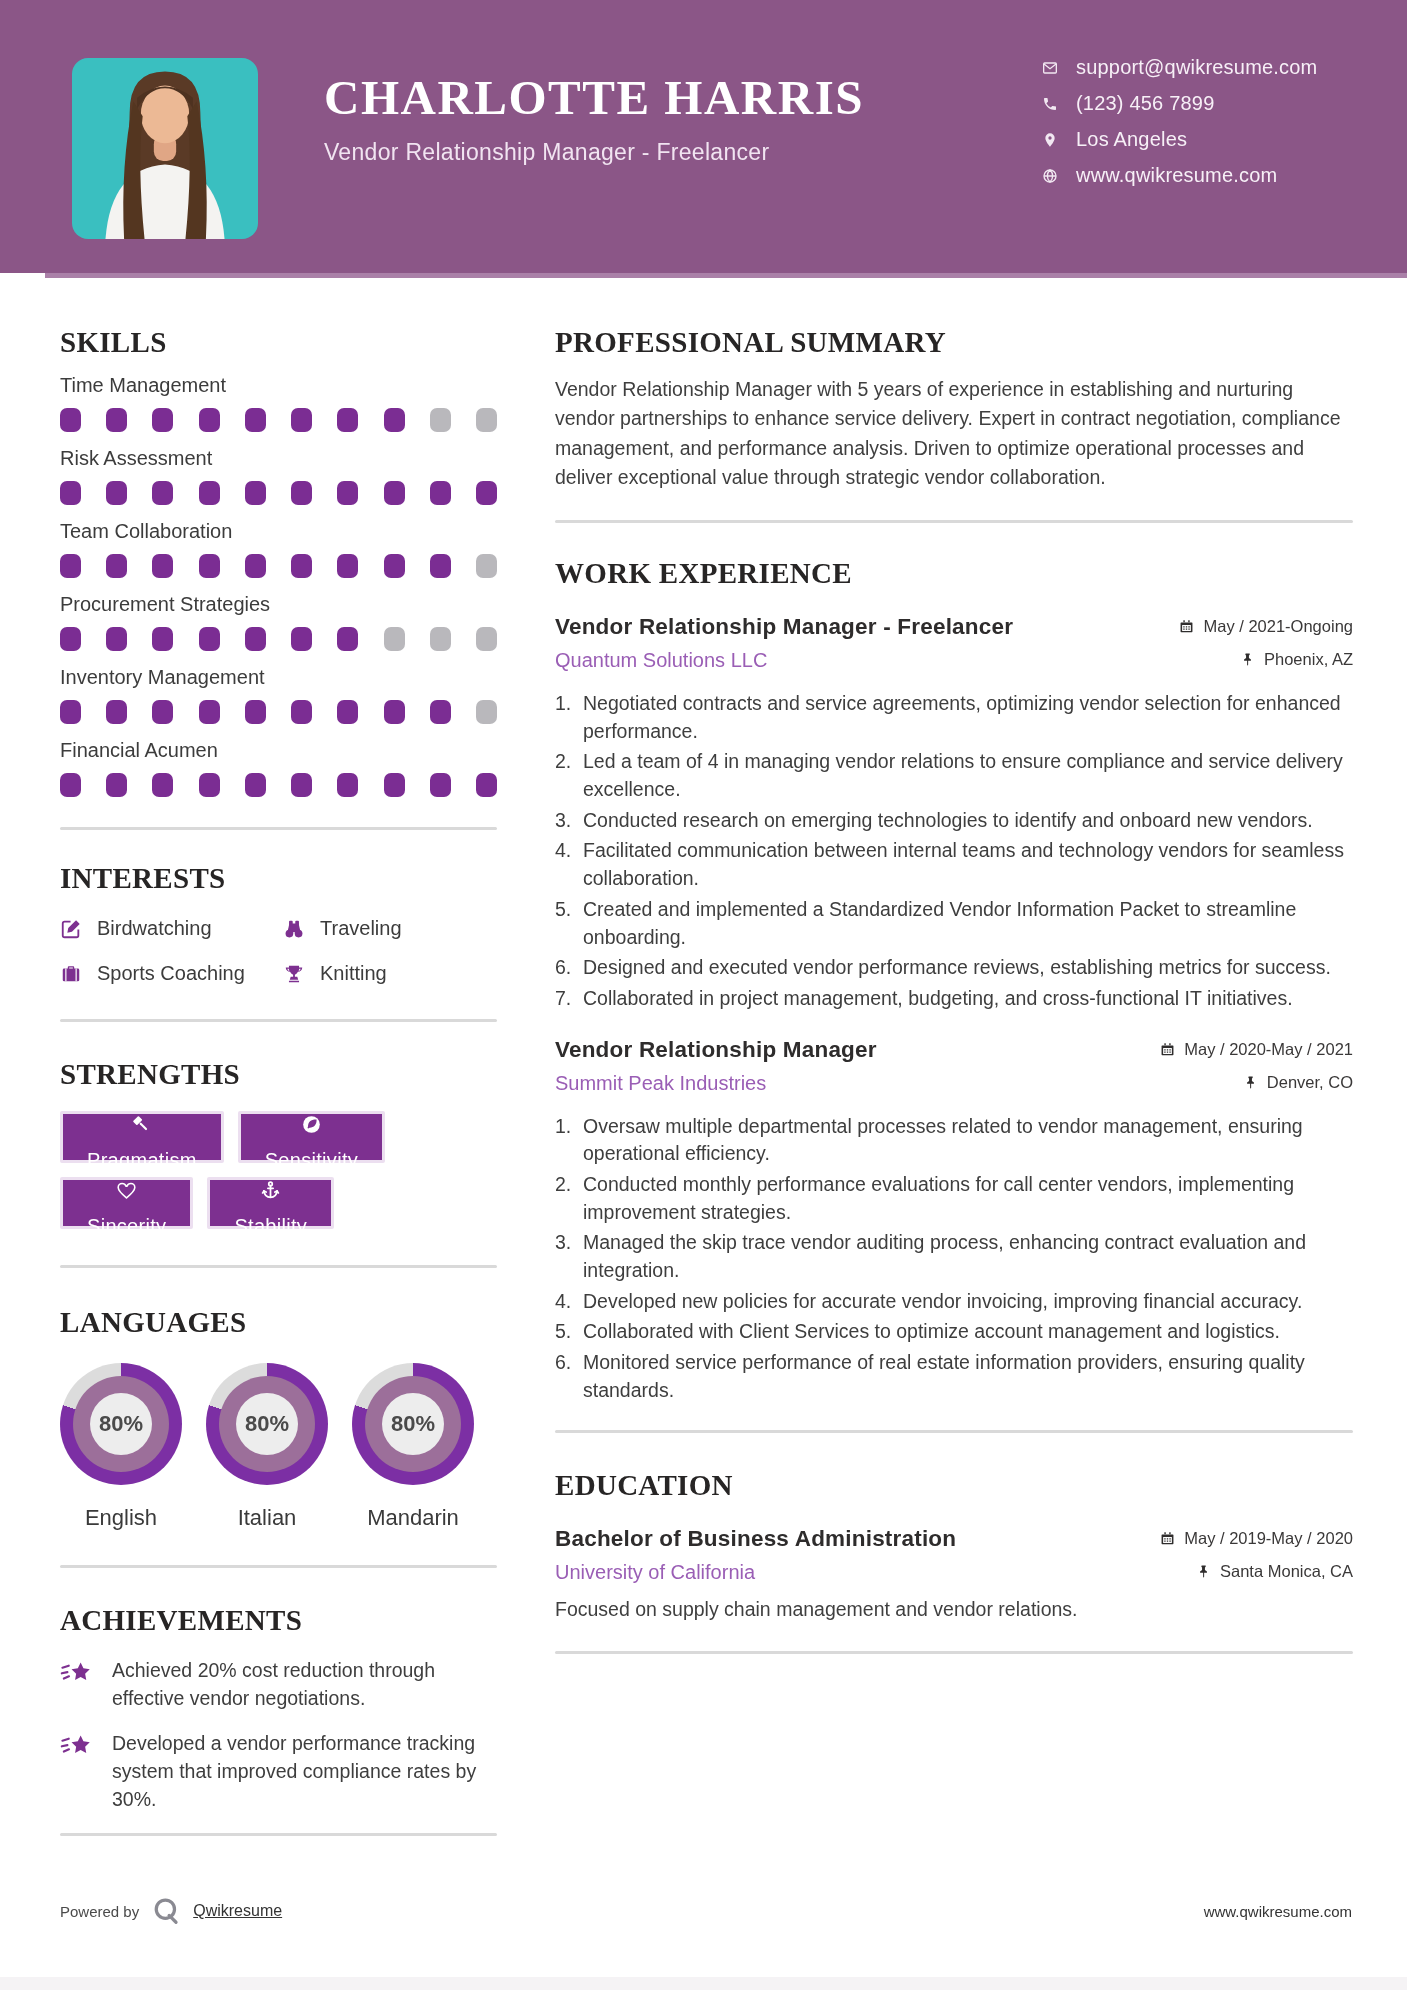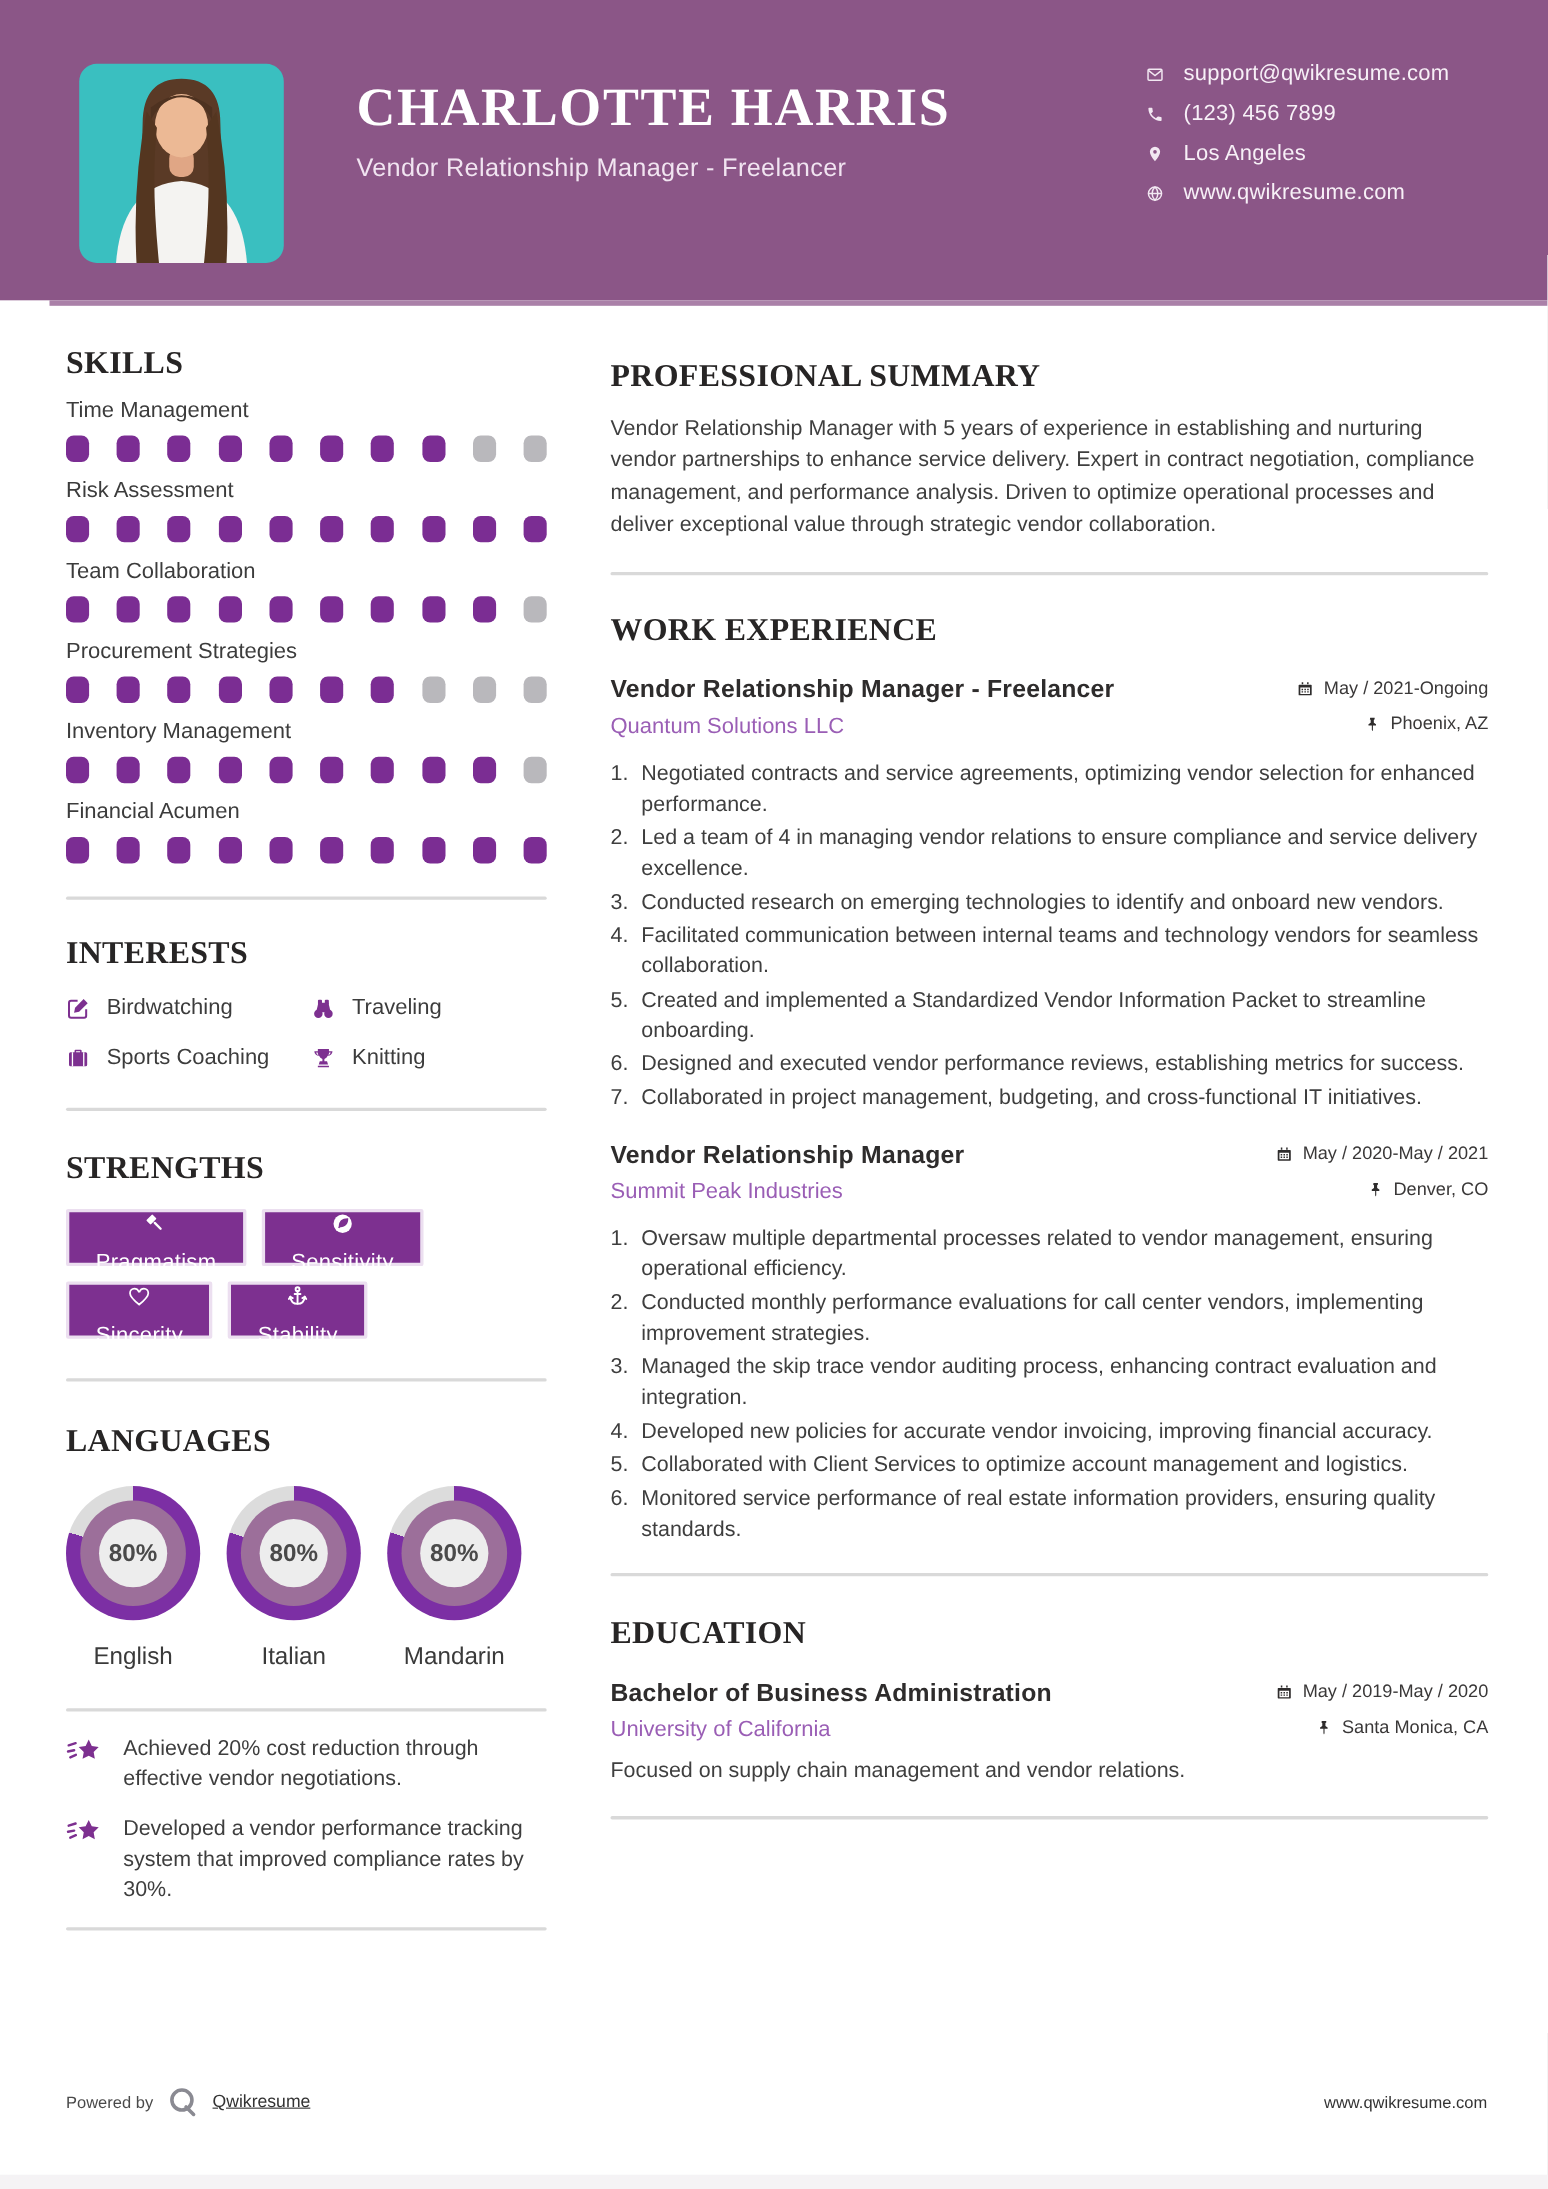--- a/index.html
+++ b/index.html
@@ -20,21 +20,21 @@
   .c-row .ic{width:16px;height:16px;color:#f2e8f2;flex:0 0 16px;}
   .c-row .ic svg{width:16px;height:16px;display:block;}
   .c-row .ct{font-size:20px;color:#f7f0f7;letter-spacing:.2px;}
   
   .col-left{position:absolute;left:60px;top:300px;width:437px;}
   .col-right{position:absolute;left:555px;top:300px;width:798px;}
   .sec-h{font-family:"Liberation Serif","DejaVu Serif",serif;font-weight:700;font-size:29px;
          color:#272525;letter-spacing:.3px;}
   .hr{height:3px;background:#d9d9d9;border-radius:2px;}
   
-  .skills-h{margin-top:14px;}
+  .skills-h{margin-top:26px;}
   .skill{margin-top:15px;}
   .skill-name{font-size:20px;color:#3c3c3c;}
   .dots{margin-top:11px;display:flex;justify-content:space-between;}
   .dot{width:21px;height:24px;border-radius:7px;background:var(--dot-filled,#7b2d93);}
   .dot.empty{background:var(--dot-empty,#b9b8bc);}
   .hr-skills{margin:30px 0 0 0;}
   
   .interests-h{margin-top:32px;}
   .i-grid{margin-top:22px;display:grid;grid-template-columns:223px 1fr;row-gap:22px;}
   .i-item{display:flex;align-items:center;gap:15px;}
@@ -370,20 +370,21 @@
             <div class="ring"></div>
             <div class="center">
               <span class="pct">80%</span>
             </div>
           </div>
           <div class="lang-name">Mandarin</div>
         </div>
       </div>
     <div class="hr hr-langs"></div>
 
+    <div class="sec-h achievements-h">ACHIEVEMENTS</div>
     <div class="ach-list" id="achievements-list">
         <div class="ach-item">
           <span class="ic">
             <svg viewBox="0 0 28 24" fill="currentColor">
               <path d="M17 2.5l2.3 4.7 5.2.8-3.8 3.7.9 5.2-4.6-2.4-4.6 2.4.9-5.2-3.8-3.7 5.2-.8z"></path>
               <path d="M2 6.8l5.2-1.6M1.5 11.4l4.6-.9M3.2 15.8l4.2-1.9" stroke="currentColor" stroke-width="1.8" stroke-linecap="round" fill="none"></path>
             </svg>
           </span>
           <div class="ach-text">Achieved 20% cost reduction through effective vendor negotiations.</div>
         </div>

